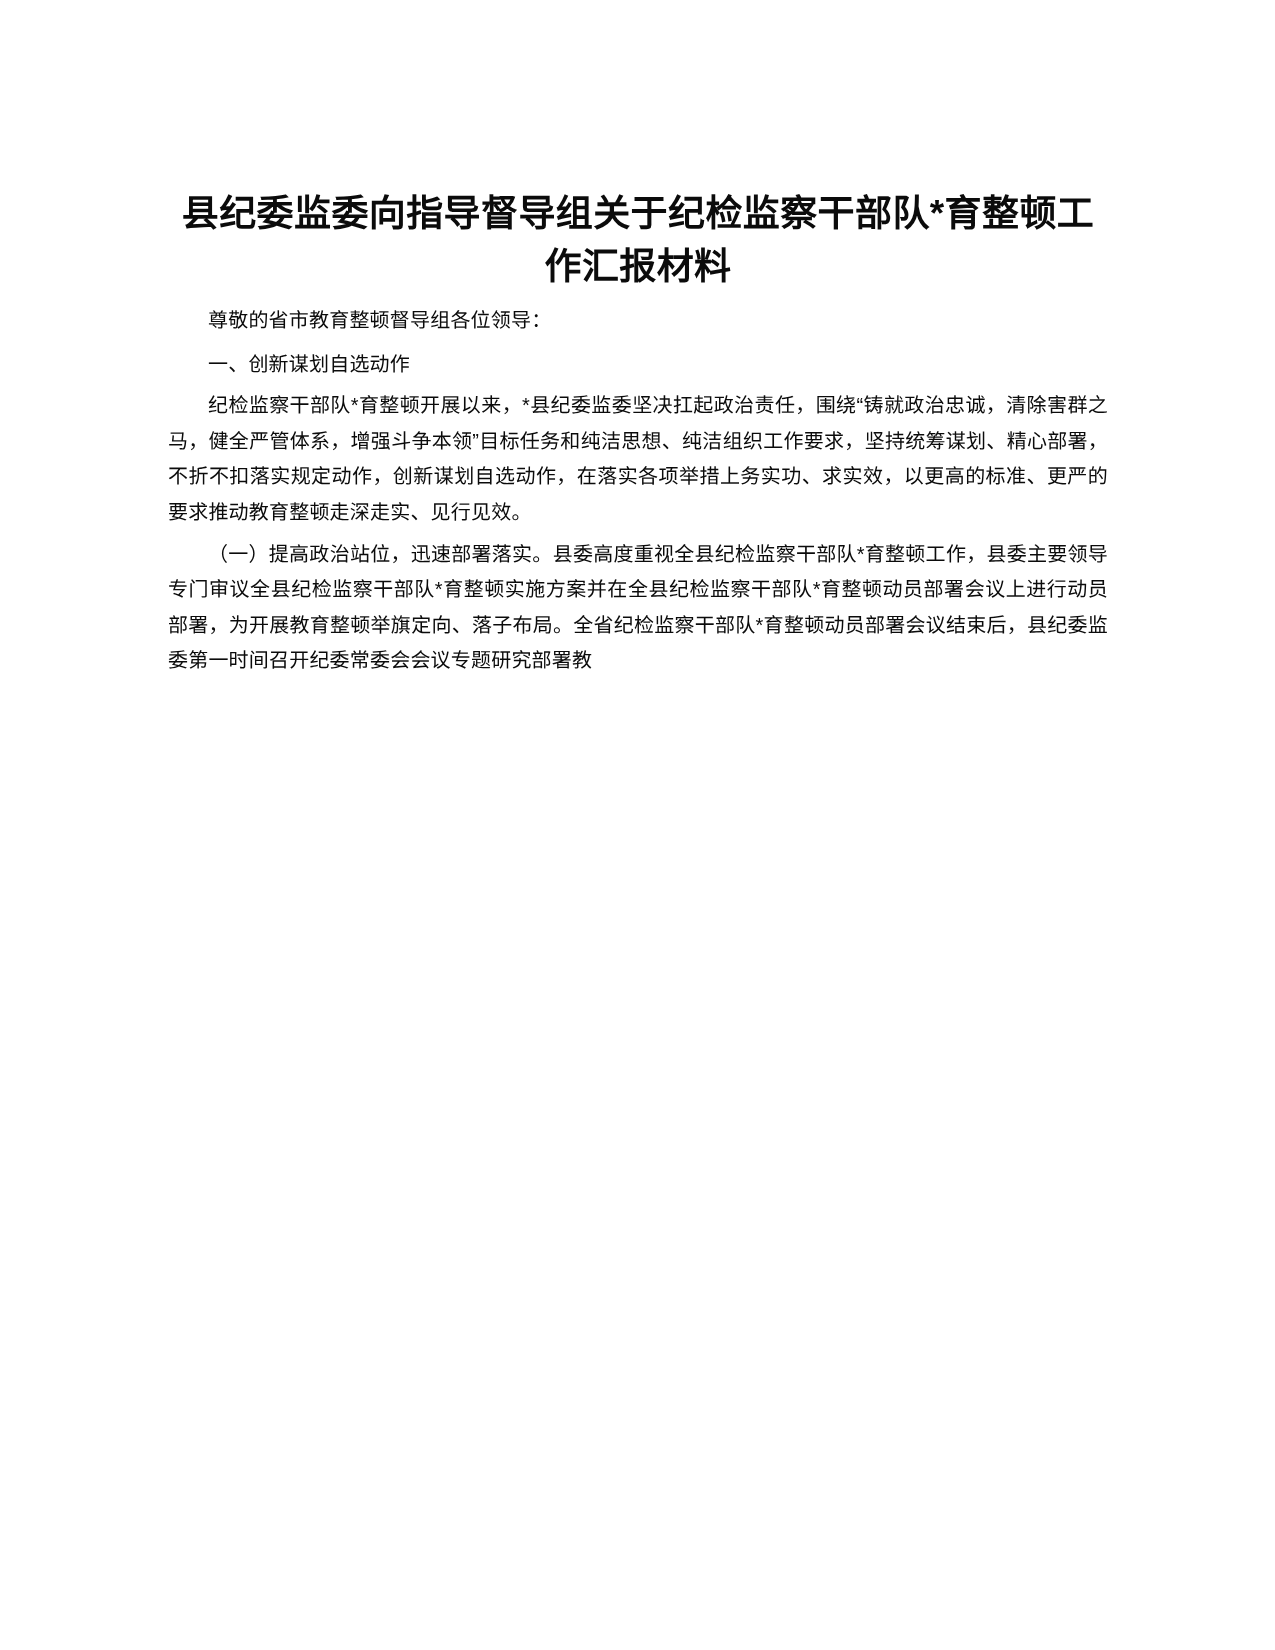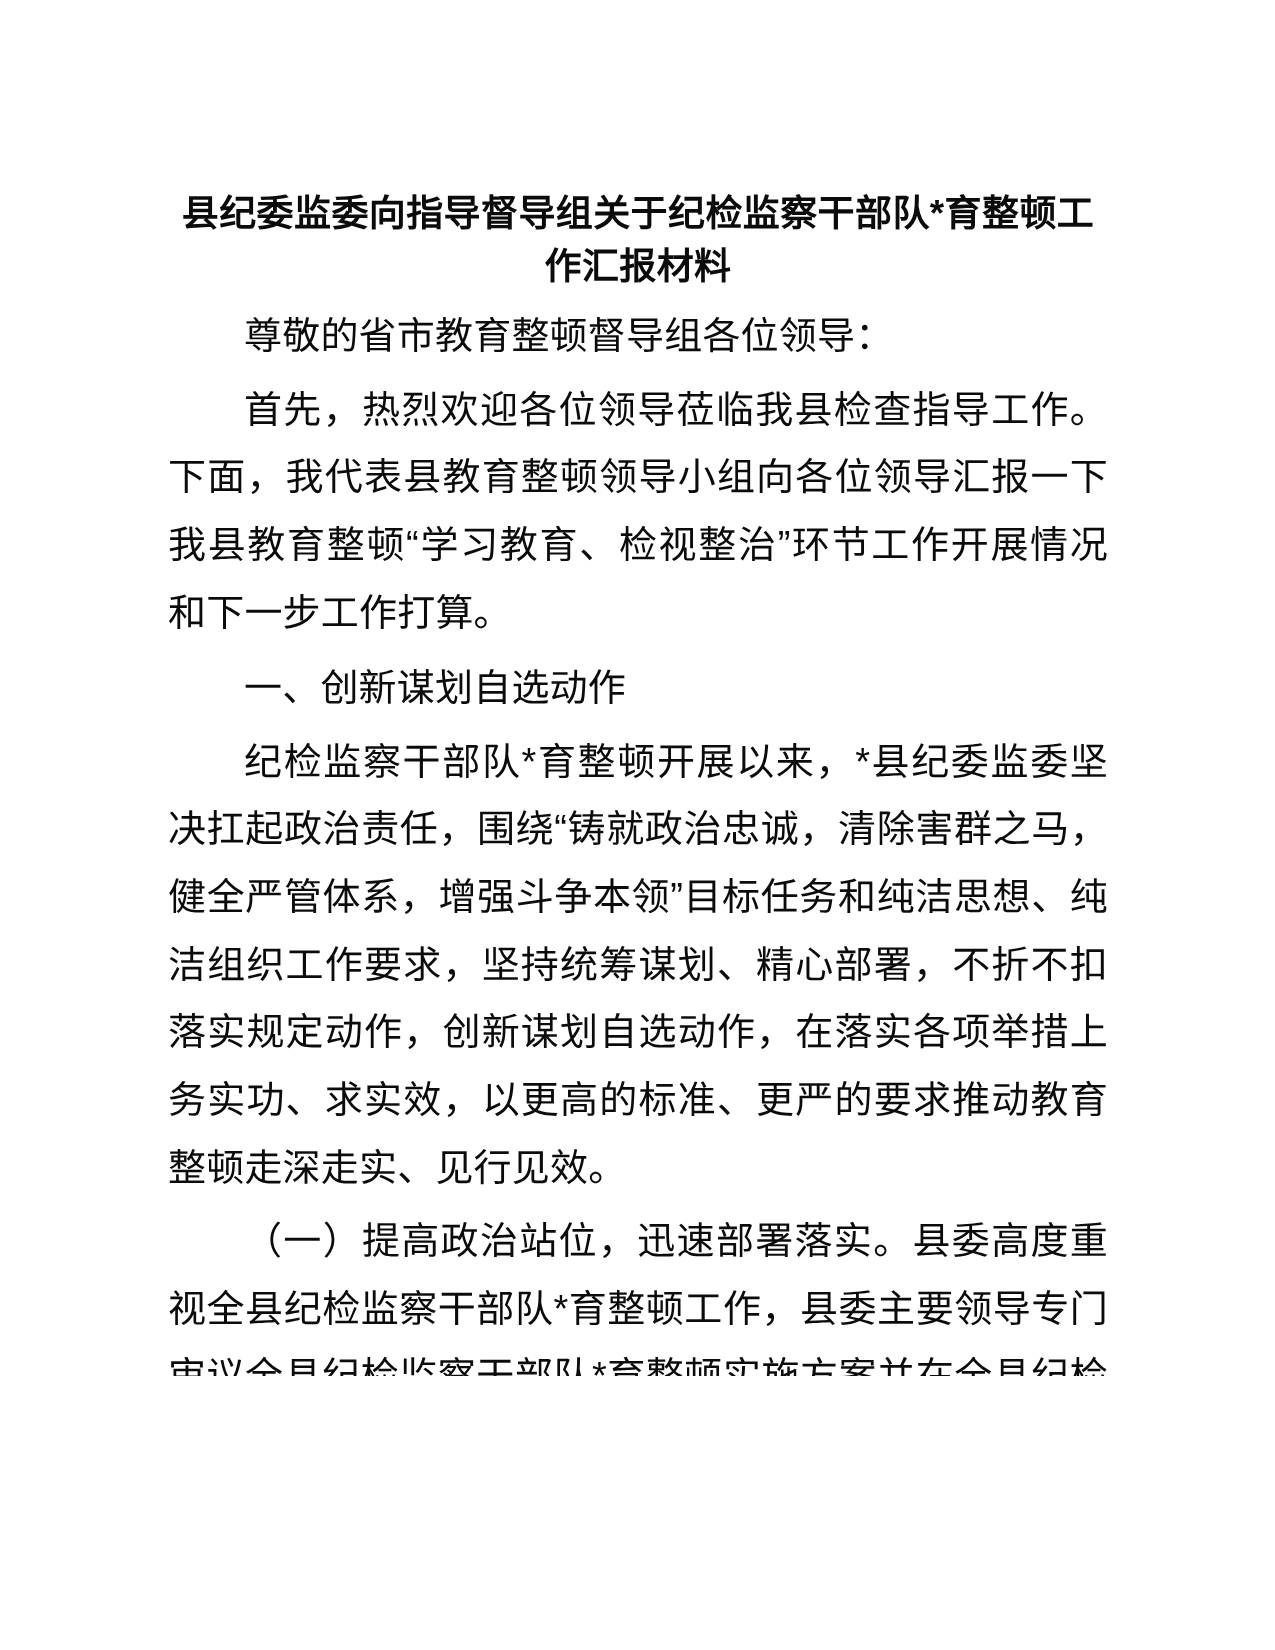--- a/index.html
+++ b/index.html
@@ -31,21 +31,21 @@
   .doc-title {
     font-size: 37px;
     font-weight: bold;
     line-height: 1.42;
     text-align: center;
     letter-spacing: 0.4px;
     margin: 0 0 10px 0;
     color: #0b0b0b;
   }
   .para {
-    font-size: 38px;
+    font-size: 20px;
     line-height: 1.78;
     text-align: justify;
     text-justify: inter-ideograph;
     text-indent: 2em;
     margin: 0;
     letter-spacing: 0.2px;
     color: #0b0b0b;
     word-break: break-all;
   }
   .para + .para {
@@ -63,21 +63,20 @@
 </head>
 <body>
 
 <div class="page">
   <div class="content">
 
     <h1 class="doc-title">县纪委监委向指导督导组关于纪检监察干部队*育整顿工作汇报材料</h1>
 
     <p class="para">尊敬的省市教育整顿督导组各位领导：</p>
 
-    <p class="para">首先，热烈欢迎各位领导莅临我县检查指导工作。下面，我代表县教育整顿领导小组向各位领导汇报一下我县教育整顿“学习教育、检视整治”环节工作开展情况和下一步工作打算。</p>
 
     <p class="para heading">一、创新谋划自选动作</p>
 
     <p class="para">纪检监察干部队*育整顿开展以来，*县纪委监委坚决扛起政治责任，围绕“铸就政治忠诚，清除害群之马，健全严管体系，增强斗争本领”目标任务和纯洁思想、纯洁组织工作要求，坚持统筹谋划、精心部署，不折不扣落实规定动作，创新谋划自选动作，在落实各项举措上务实功、求实效，以更高的标准、更严的要求推动教育整顿走深走实、见行见效。</p>
 
     <p class="para clipped">（一）提高政治站位，迅速部署落实。县委高度重视全县纪检监察干部队*育整顿工作，县委主要领导专门审议全县纪检监察干部队*育整顿实施方案并在全县纪检监察干部队*育整顿动员部署会议上进行动员部署，为开展教育整顿举旗定向、落子布局。全省纪检监察干部队*育整顿动员部署会议结束后，县纪委监委第一时间召开纪委常委会会议专题研究部署教</p>
 
   </div>
 </div>
 

